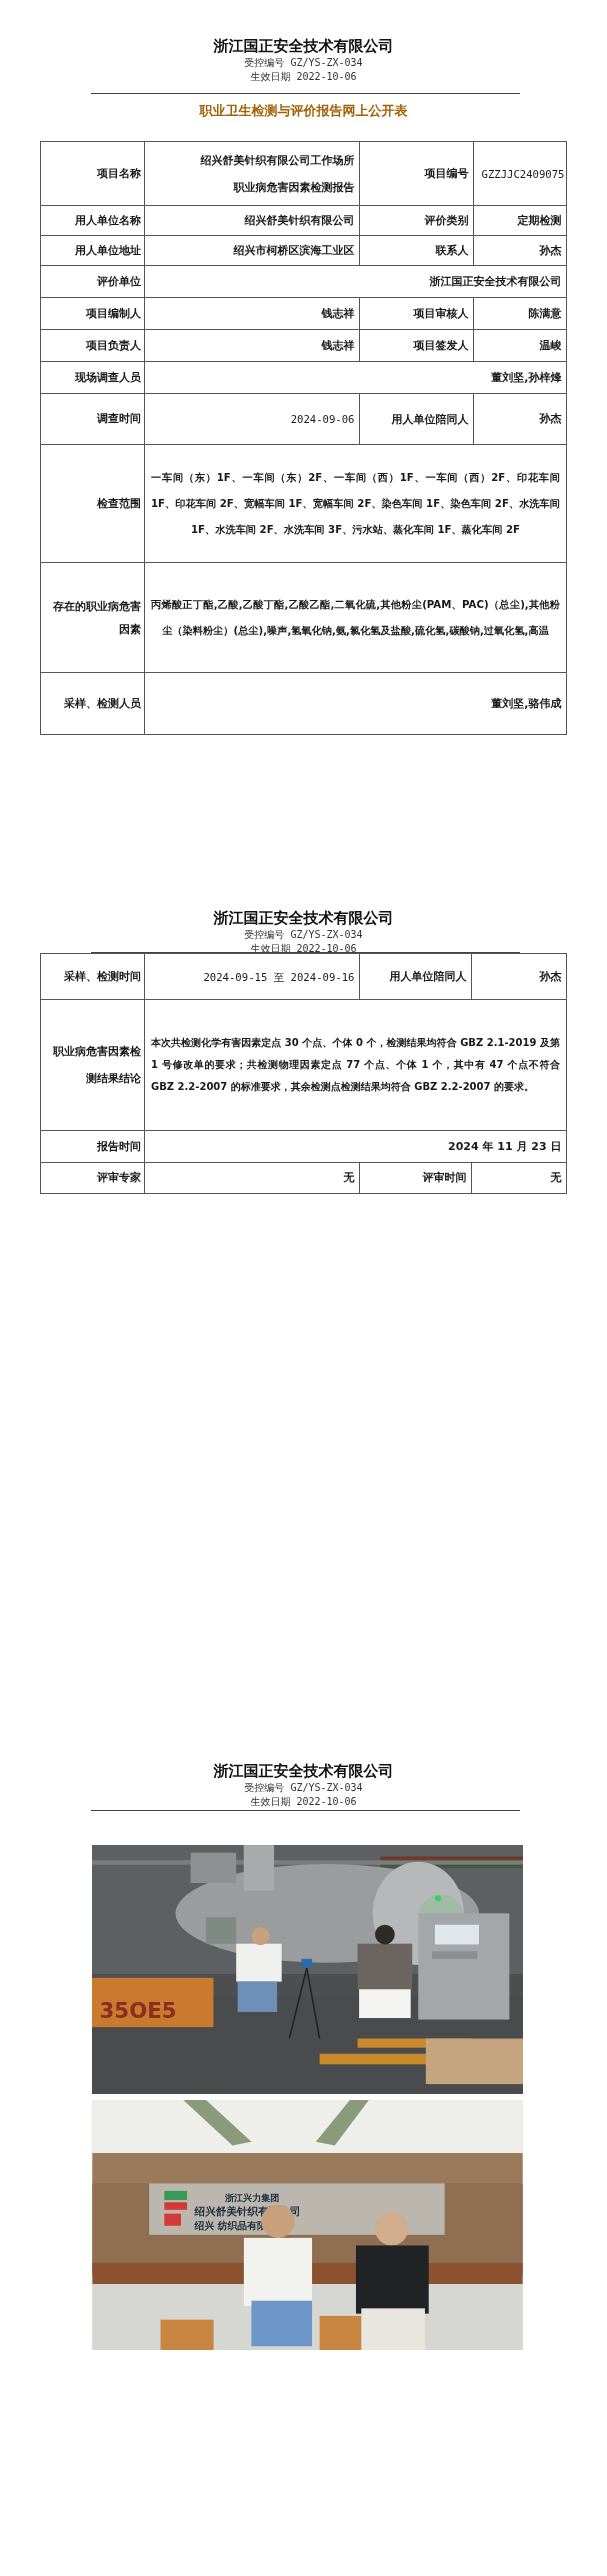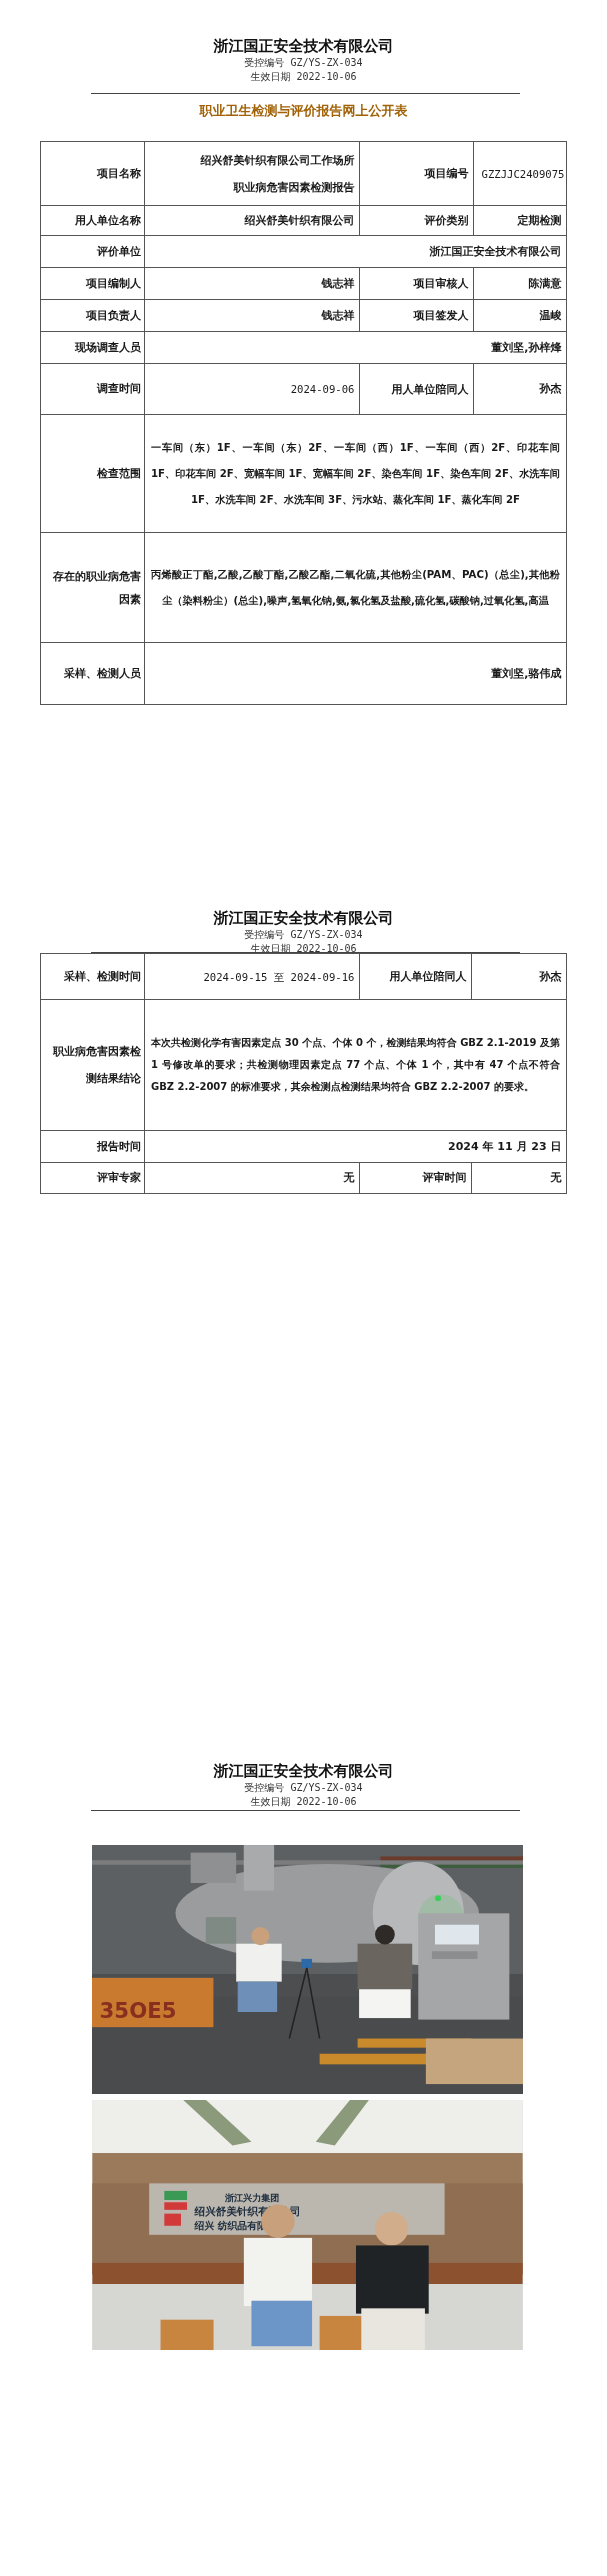--- a/index.html
+++ b/index.html
@@ -54,20 +54,26 @@
     </td>
     <td>项目编号</td>
     <td class="mono" style="padding:0 1.5px;">GZZJJC2409075</td>
   </tr>
   <tr style="height:30px">
     <td class="label">用人单位名称</td>
     <td>绍兴舒美针织有限公司</td>
     <td>评价类别</td>
     <td>定期检测</td>
   </tr>
+  <tr style="height:30px">
+    <td class="label">用人单位地址</td>
+    <td>绍兴市柯桥区滨海工业区</td>
+    <td>联系人</td>
+    <td>孙杰</td>
+  </tr>
   <tr style="height:32px">
     <td class="label">评价单位</td>
     <td colspan="3">浙江国正安全技术有限公司</td>
   </tr>
   <tr style="height:32px">
     <td class="label">项目编制人</td>
     <td>钱志祥</td>
     <td>项目审核人</td>
     <td>陈满意</td>
   </tr>

